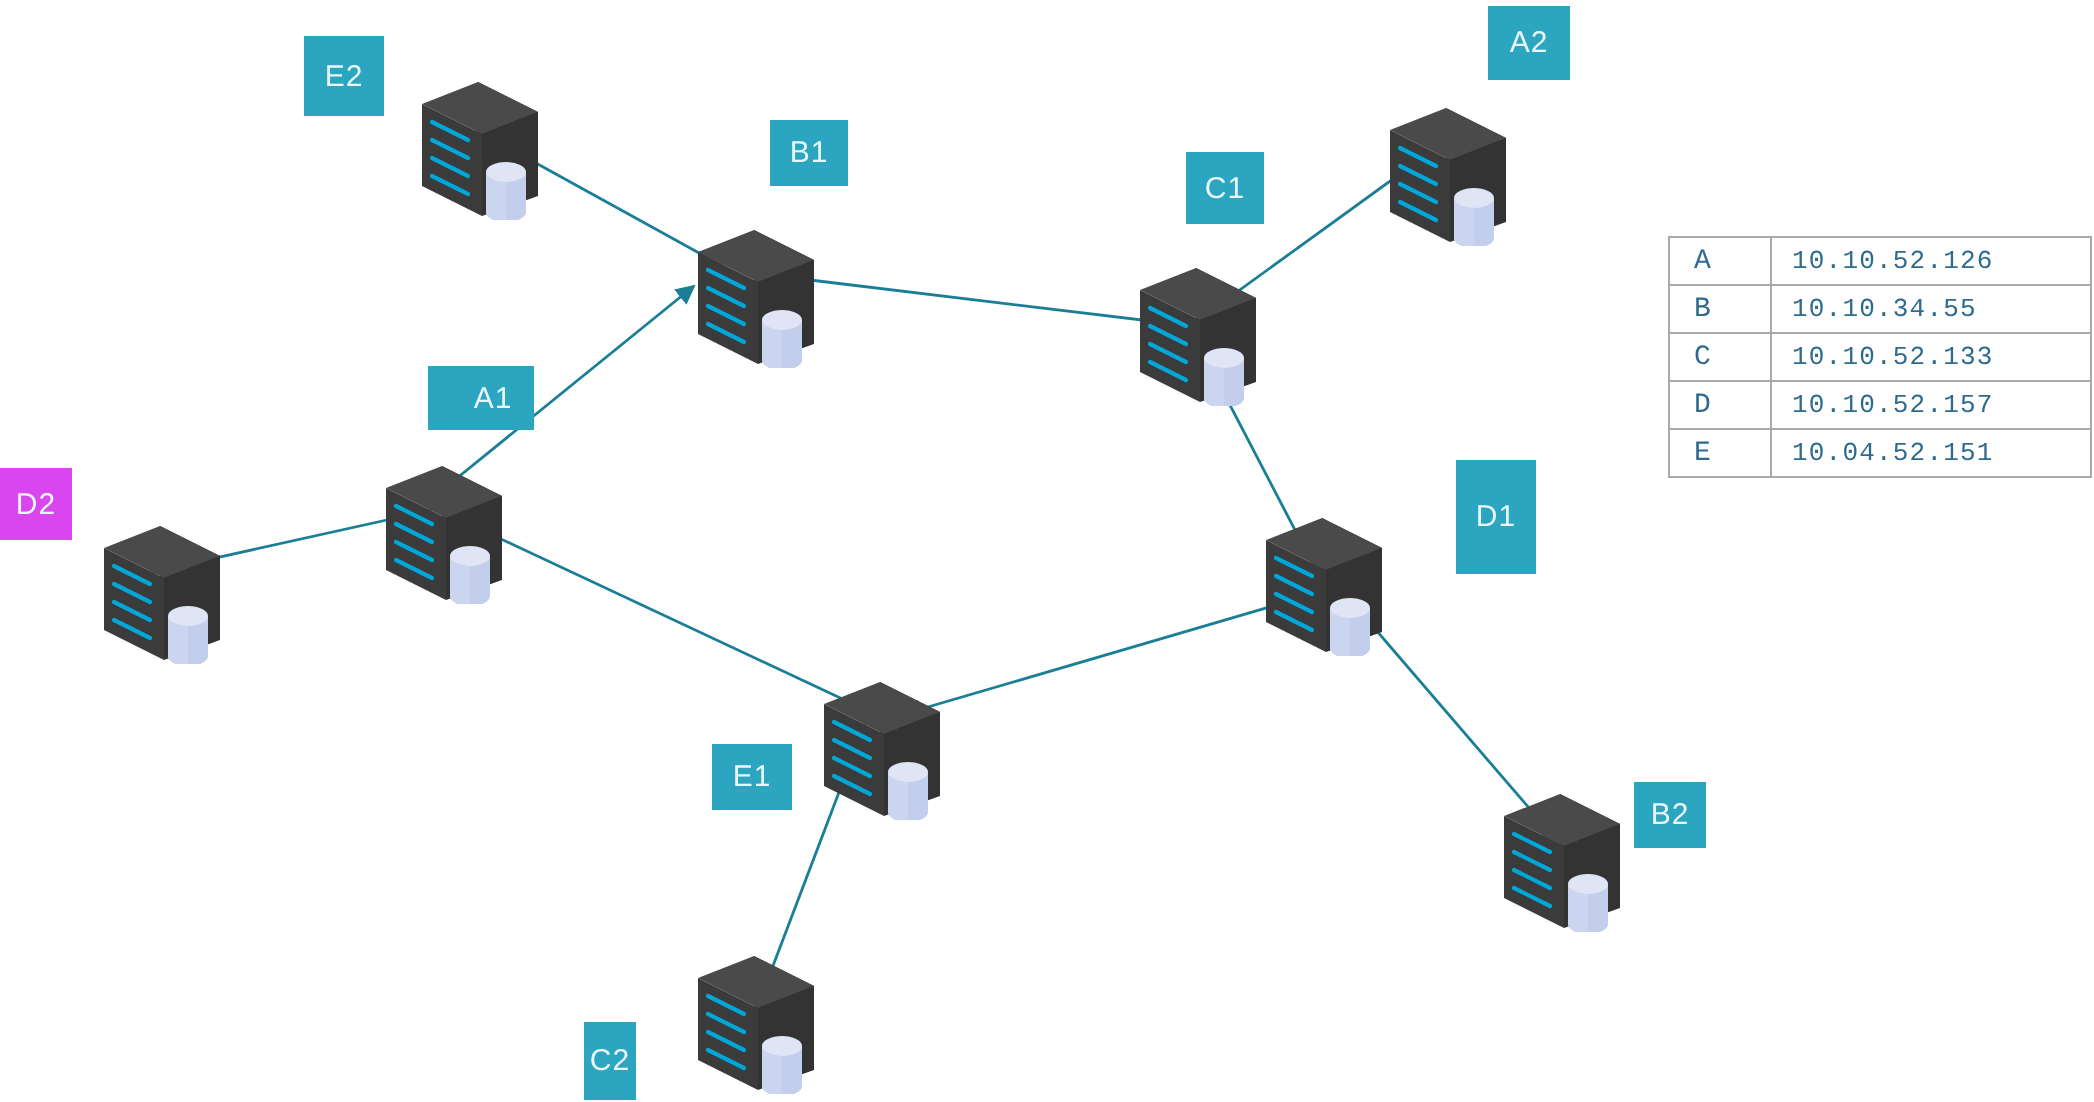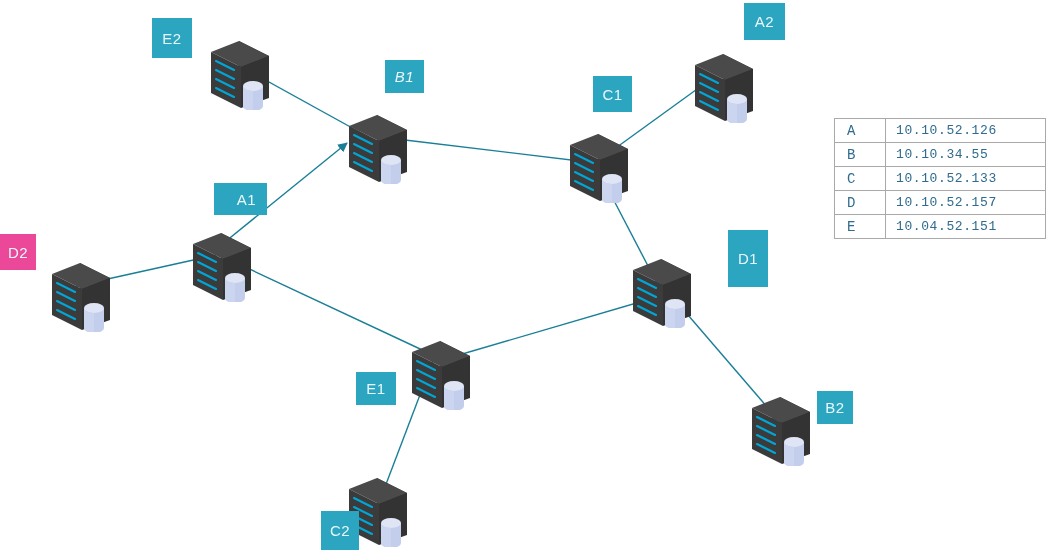--- a/index.html
+++ b/index.html
@@ -145,21 +145,21 @@
       <line x1="13" y1="58" x2="31" y2="67"></line>
     </g>
 
     <g>
       <path d="M 40 56 L 40 76 A 10 5 0 0 0 60 76 L 60 56 Z" fill="#c3cdec"></path>
       <ellipse cx="50" cy="56" rx="10" ry="5" fill="#dfe5f5"></ellipse>
       <path d="M 40 56 L 40 76 A 10 5 0 0 0 50 81 L 50 61 A 10 5 0 0 1 40 56 Z" fill="#ccd5ef"></path>
     </g>
   </svg>
       </div>
-      <div class="chip" style="left: 385px; top: 60px; width: 39px; height: 33px; background: rgb(43, 165, 192); font-style: italic;">B1</div>
+      <div class="chip" style="left: 385px; top: 60px; width: 39px; height: 33px; background: rgb(43, 165, 192);">B1</div>
       <div class="node" style="left: 687px; top: 43px;">
   <svg width="78" height="80" viewBox="0 0 78 80" xmlns="http://www.w3.org/2000/svg">
 
     <polygon points="36,11 66,26 66,68 36,68" fill="#2f2f2f"></polygon>
 
     <polygon points="8,22 36,11 66,26 38,37" fill="#4a4a4a"></polygon>
 
     <polygon points="8,22 38,37 38,78 8,63" fill="#3b3b3b"></polygon>
 
     <polygon points="38,37 66,26 66,68 38,78" fill="#333333"></polygon>
@@ -249,21 +249,21 @@
       <line x1="13" y1="58" x2="31" y2="67"></line>
     </g>
 
     <g>
       <path d="M 40 56 L 40 76 A 10 5 0 0 0 60 76 L 60 56 Z" fill="#c3cdec"></path>
       <ellipse cx="50" cy="56" rx="10" ry="5" fill="#dfe5f5"></ellipse>
       <path d="M 40 56 L 40 76 A 10 5 0 0 0 50 81 L 50 61 A 10 5 0 0 1 40 56 Z" fill="#ccd5ef"></path>
     </g>
   </svg>
       </div>
-      <div class="chip" style="left: 0px; top: 234px; width: 36px; height: 36px; background: #ec4899;">D2</div>
+      <div class="chip" style="left: 0px; top: 234px; width: 36px; height: 36px; background: #d946ef;">D2</div>
       <div class="node" style="left: 625px; top: 248px;">
   <svg width="78" height="80" viewBox="0 0 78 80" xmlns="http://www.w3.org/2000/svg">
 
     <polygon points="36,11 66,26 66,68 36,68" fill="#2f2f2f"></polygon>
 
     <polygon points="8,22 36,11 66,26 38,37" fill="#4a4a4a"></polygon>
 
     <polygon points="8,22 38,37 38,78 8,63" fill="#3b3b3b"></polygon>
 
     <polygon points="38,37 66,26 66,68 38,78" fill="#333333"></polygon>
@@ -353,21 +353,21 @@
       <line x1="13" y1="58" x2="31" y2="67"></line>
     </g>
 
     <g>
       <path d="M 40 56 L 40 76 A 10 5 0 0 0 60 76 L 60 56 Z" fill="#c3cdec"></path>
       <ellipse cx="50" cy="56" rx="10" ry="5" fill="#dfe5f5"></ellipse>
       <path d="M 40 56 L 40 76 A 10 5 0 0 0 50 81 L 50 61 A 10 5 0 0 1 40 56 Z" fill="#ccd5ef"></path>
     </g>
   </svg>
       </div>
-      <div class="chip" style="left: 292px; top: 511px; width: 38px; height: 39px; background: rgb(43, 165, 192); margin-left: 29px;">C2</div>
+      <div class="chip" style="left: 292px; top: 511px; width: 26px; height: 39px; background: rgb(43, 165, 192);">C2</div>
     </div>
 
   <table id="ip-table">
     <tbody id="ip-body">
         <tr>
           <td class="k">A</td>
           <td>10.10.52.126</td>
         </tr>
         <tr>
           <td class="k">B</td>

